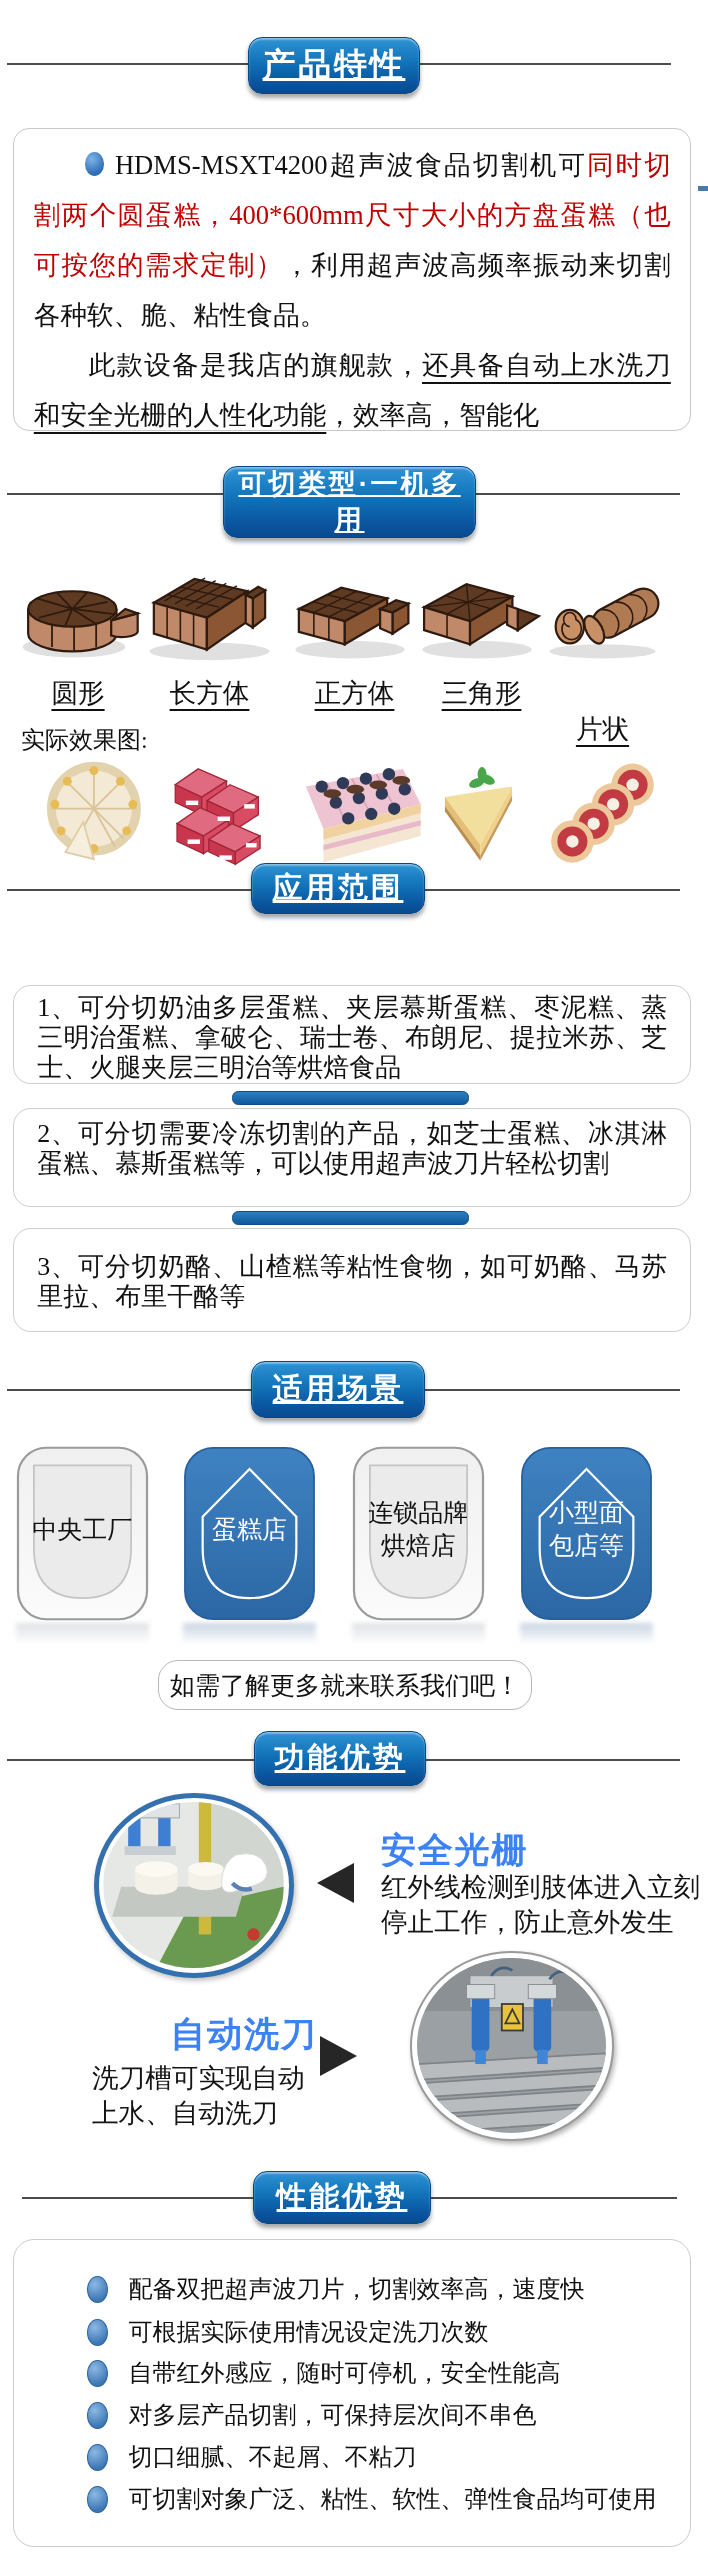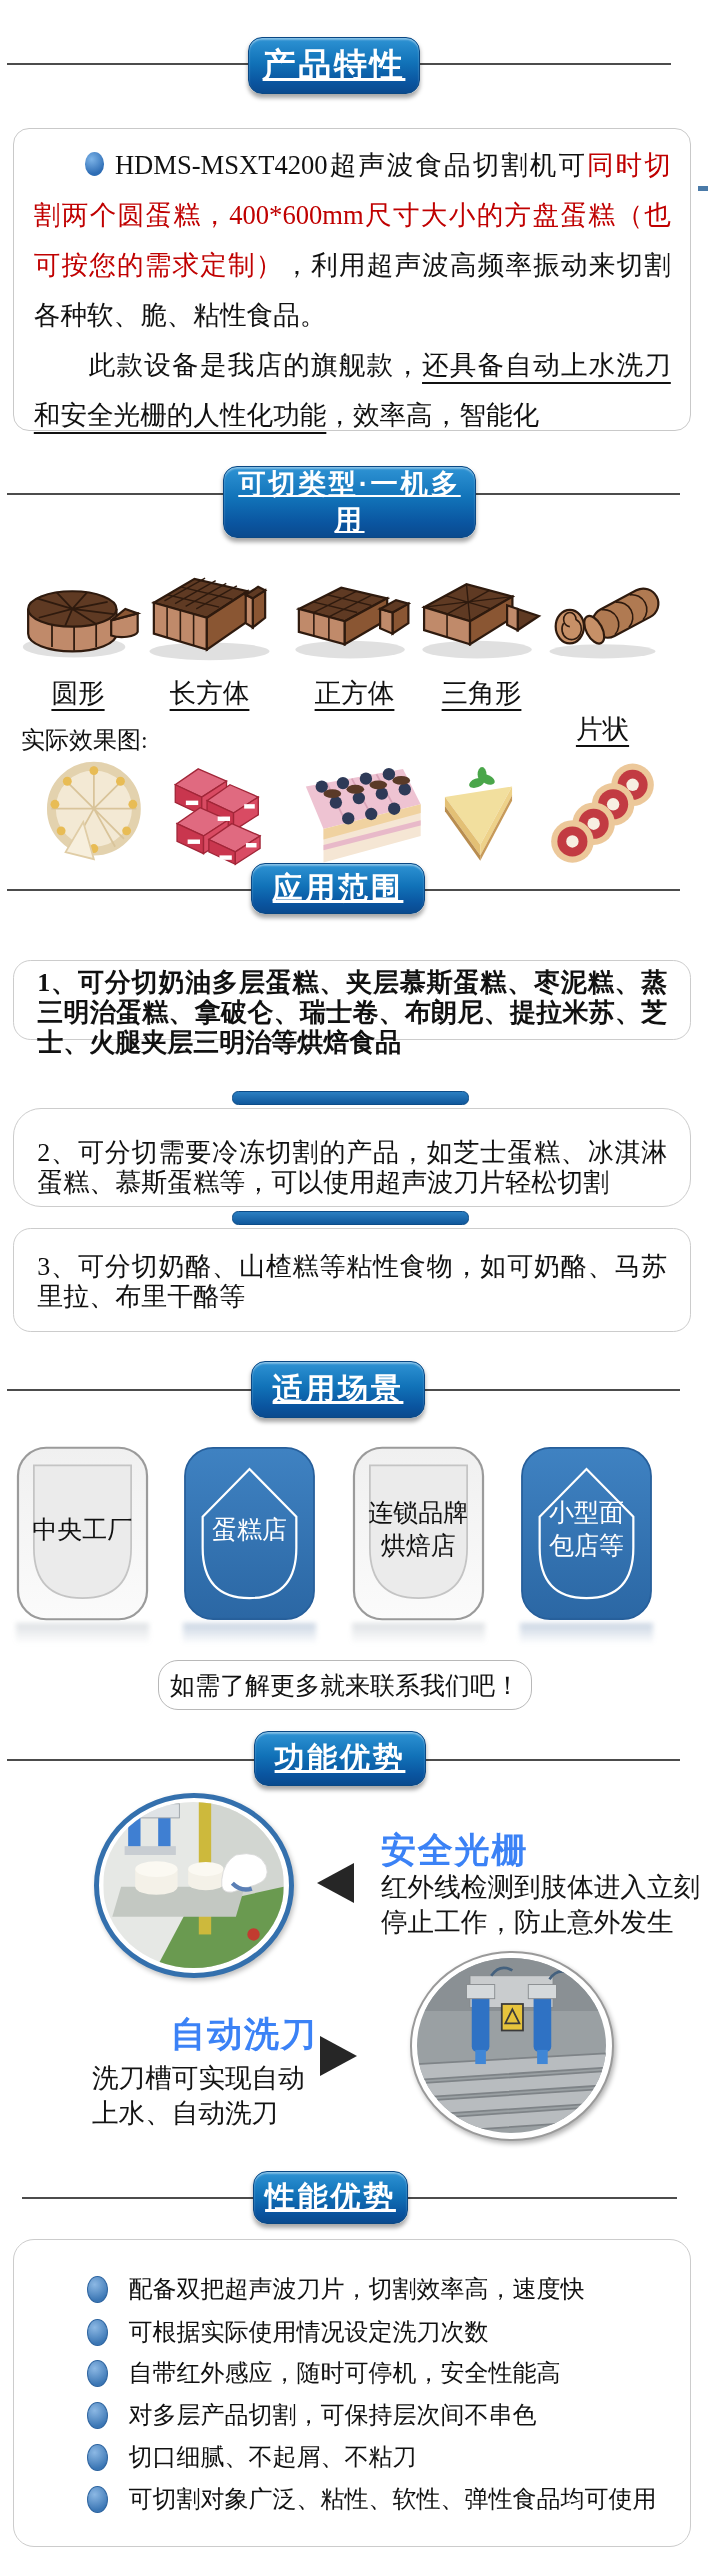--- a/index.html
+++ b/index.html
@@ -260,23 +260,23 @@
           <circle r="24" fill="#ecc89a"></circle>
           <circle r="17" fill="#c23b42"></circle>
           <circle r="7" fill="#f7efe2"></circle>
         </g>
     </g>
   </svg>
 
   <div class="sec-line" style="left:7px;top:889px;width:673px;"></div>
   <div class="sec-btn" style="left:251px;top:863px;width:174px;height:51px;font-size:30px;">应用范围</div>
 
-  <div class="app-box" style="top:960px;height:80px;padding-top:7px;font-weight:bold;">1、可分切奶油多层蛋糕、夹层慕斯蛋糕、枣泥糕、蒸三明治蛋糕、拿破仑、瑞士卷、布朗尼、提拉米苏、芝士、火腿夹层三明治等烘焙食品</div>
+  <div class="app-box" style="top:985px;height:99px;padding-top:7px;">1、可分切奶油多层蛋糕、夹层慕斯蛋糕、枣泥糕、蒸三明治蛋糕、拿破仑、瑞士卷、布朗尼、提拉米苏、芝士、火腿夹层三明治等烘焙食品</div>
   <div class="blue-bar" style="top:1091px;"></div>
-  <div class="app-box" style="top:1108px;height:99px;padding-top:29px;border-radius:28px;">2、可分切需要冷冻切割的产品，如芝士蛋糕、冰淇淋蛋糕、慕斯蛋糕等，可以使用超声波刀片轻松切割</div>
+  <div class="app-box" style="top:1108px;height:99px;padding-top:10px;">2、可分切需要冷冻切割的产品，如芝士蛋糕、冰淇淋蛋糕、慕斯蛋糕等，可以使用超声波刀片轻松切割</div>
   <div class="blue-bar" style="top:1211px;"></div>
   <div class="app-box" style="top:1228px;height:104px;padding-top:23px;">3、可分切奶酪、山楂糕等粘性食物，如可奶酪、马苏里拉、布里干酪等</div>
 
   <div class="sec-line" style="left:7px;top:1389px;width:673px;"></div>
   <div class="sec-btn" style="left:251px;top:1361px;width:174px;height:57px;font-size:30px;">适用场景</div>
 
   <div class="badge" style="left:16px;">
     <svg width="133" height="175" viewBox="0 0 150 198">
       <rect x="2" y="2" width="146" height="194" rx="32" fill="url(#gGrayBadge)" stroke="#9b9b9b" stroke-width="2.5"></rect>
       <path d="M20 22 H130 V115 Q130 172 75 172 Q20 172 20 115 Z" fill="#ebebeb" stroke="#c4c4c4" stroke-width="2"></path>
@@ -366,21 +366,21 @@
       <rect x="96" y="52" width="24" height="30" fill="#e6c33c" stroke="#3a3a3a" stroke-width="2"></rect>
       <path d="M108 58 L116 74 H100 z" fill="none" stroke="#3a3a3a" stroke-width="2"></path>
       <path d="M84 20 q10 -14 24 -6 M150 24 q8 -12 20 -8" fill="none" stroke="#44617e" stroke-width="3"></path>
     </svg>
   </div>
   <div class="feat-title" style="left:142px;top:2011px;width:204px;text-align:center;">自动洗刀</div>
   <div class="tri-right"></div>
   <div class="feat-desc" style="left:92px;top:2061px;width:223px;">洗刀槽可实现自动上水、自动洗刀</div>
 
   <div class="sec-line" style="left:22px;top:2197px;width:655px;"></div>
-  <div class="sec-btn" style="left:253px;top:2171px;width:155px;height:53px;font-size:30px;">性能优势</div>
+  <div class="sec-btn" style="left:253px;top:2171px;width:178px;height:53px;font-size:30px;">性能优势</div>
 
   <div class="perf-box"></div>
   <div class="perf-row" style="top:2273px;">
     <span class="perf-bullet"></span>
     <span class="perf-text">配备双把超声波刀片，切割效率高，速度快</span>
   </div>
   <div class="perf-row" style="top:2316px;">
     <span class="perf-bullet"></span>
     <span class="perf-text">可根据实际使用情况设定洗刀次数</span>
   </div>

